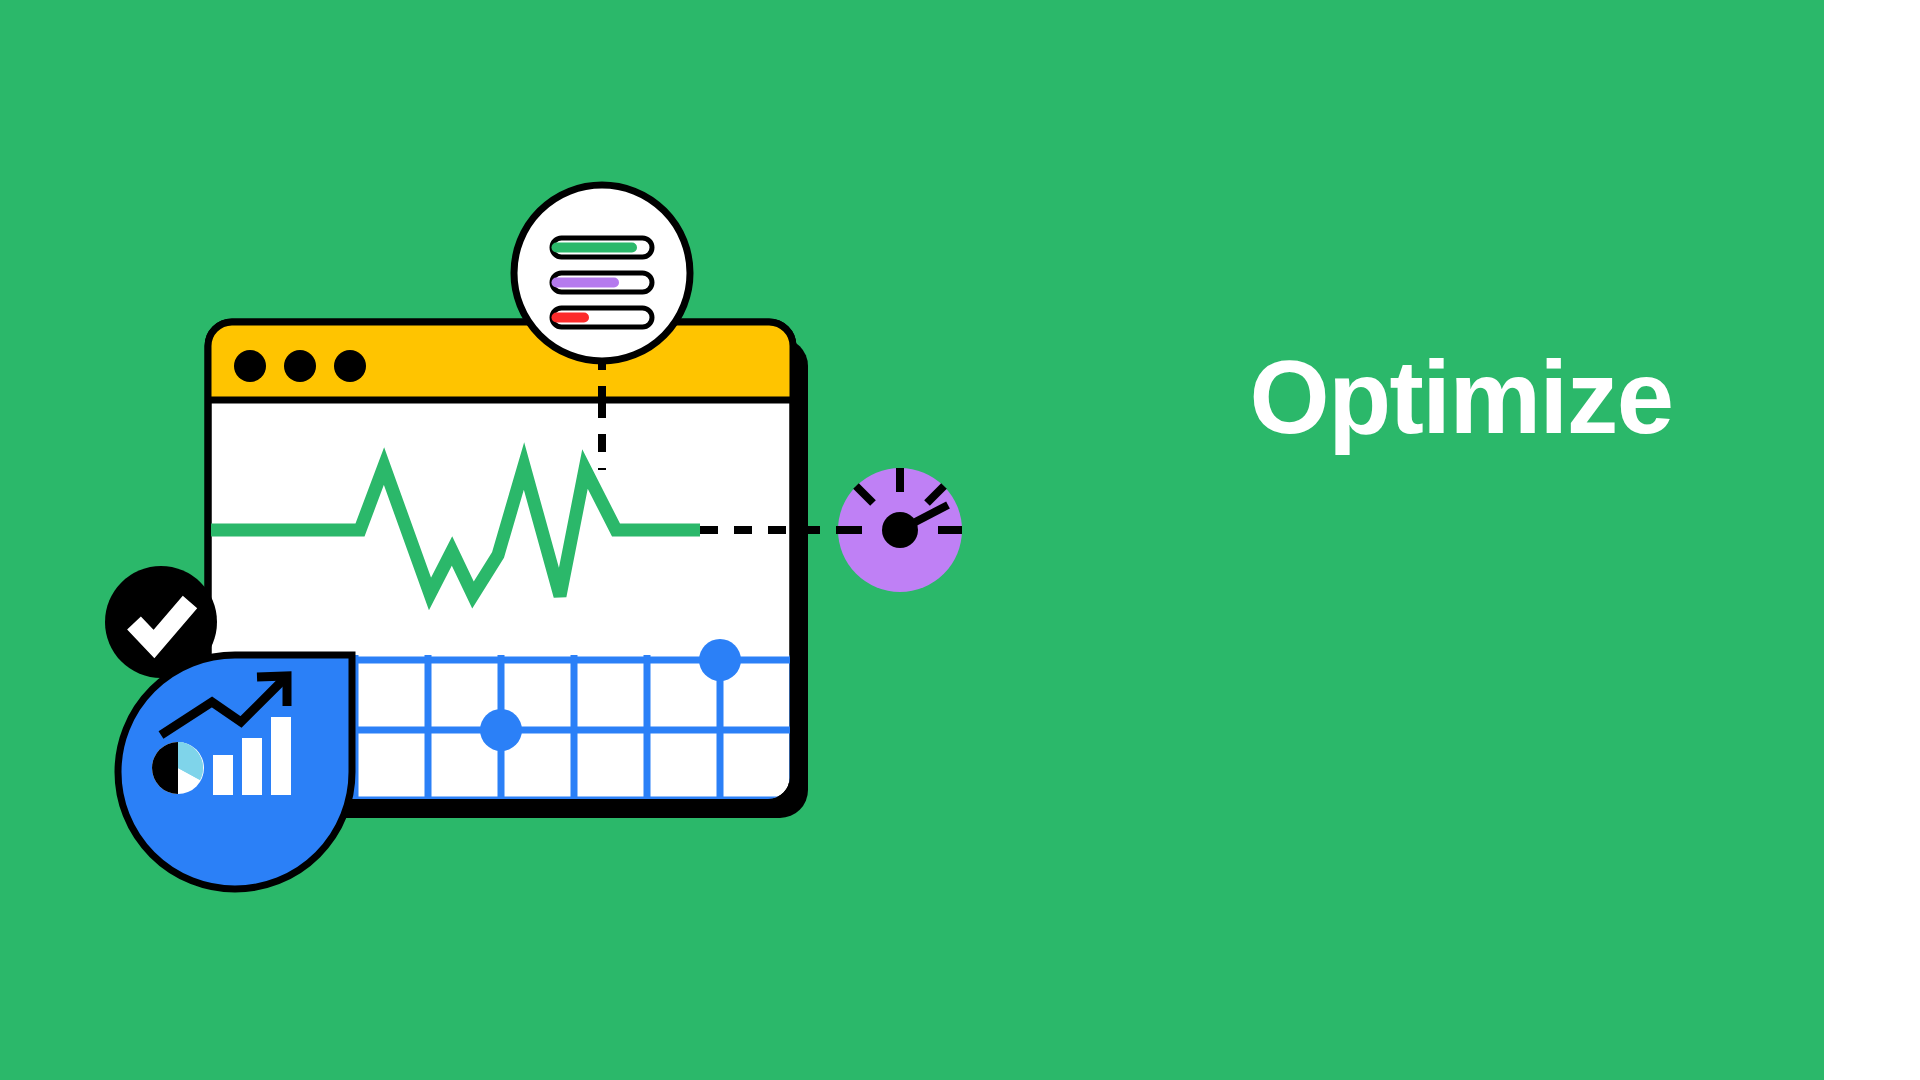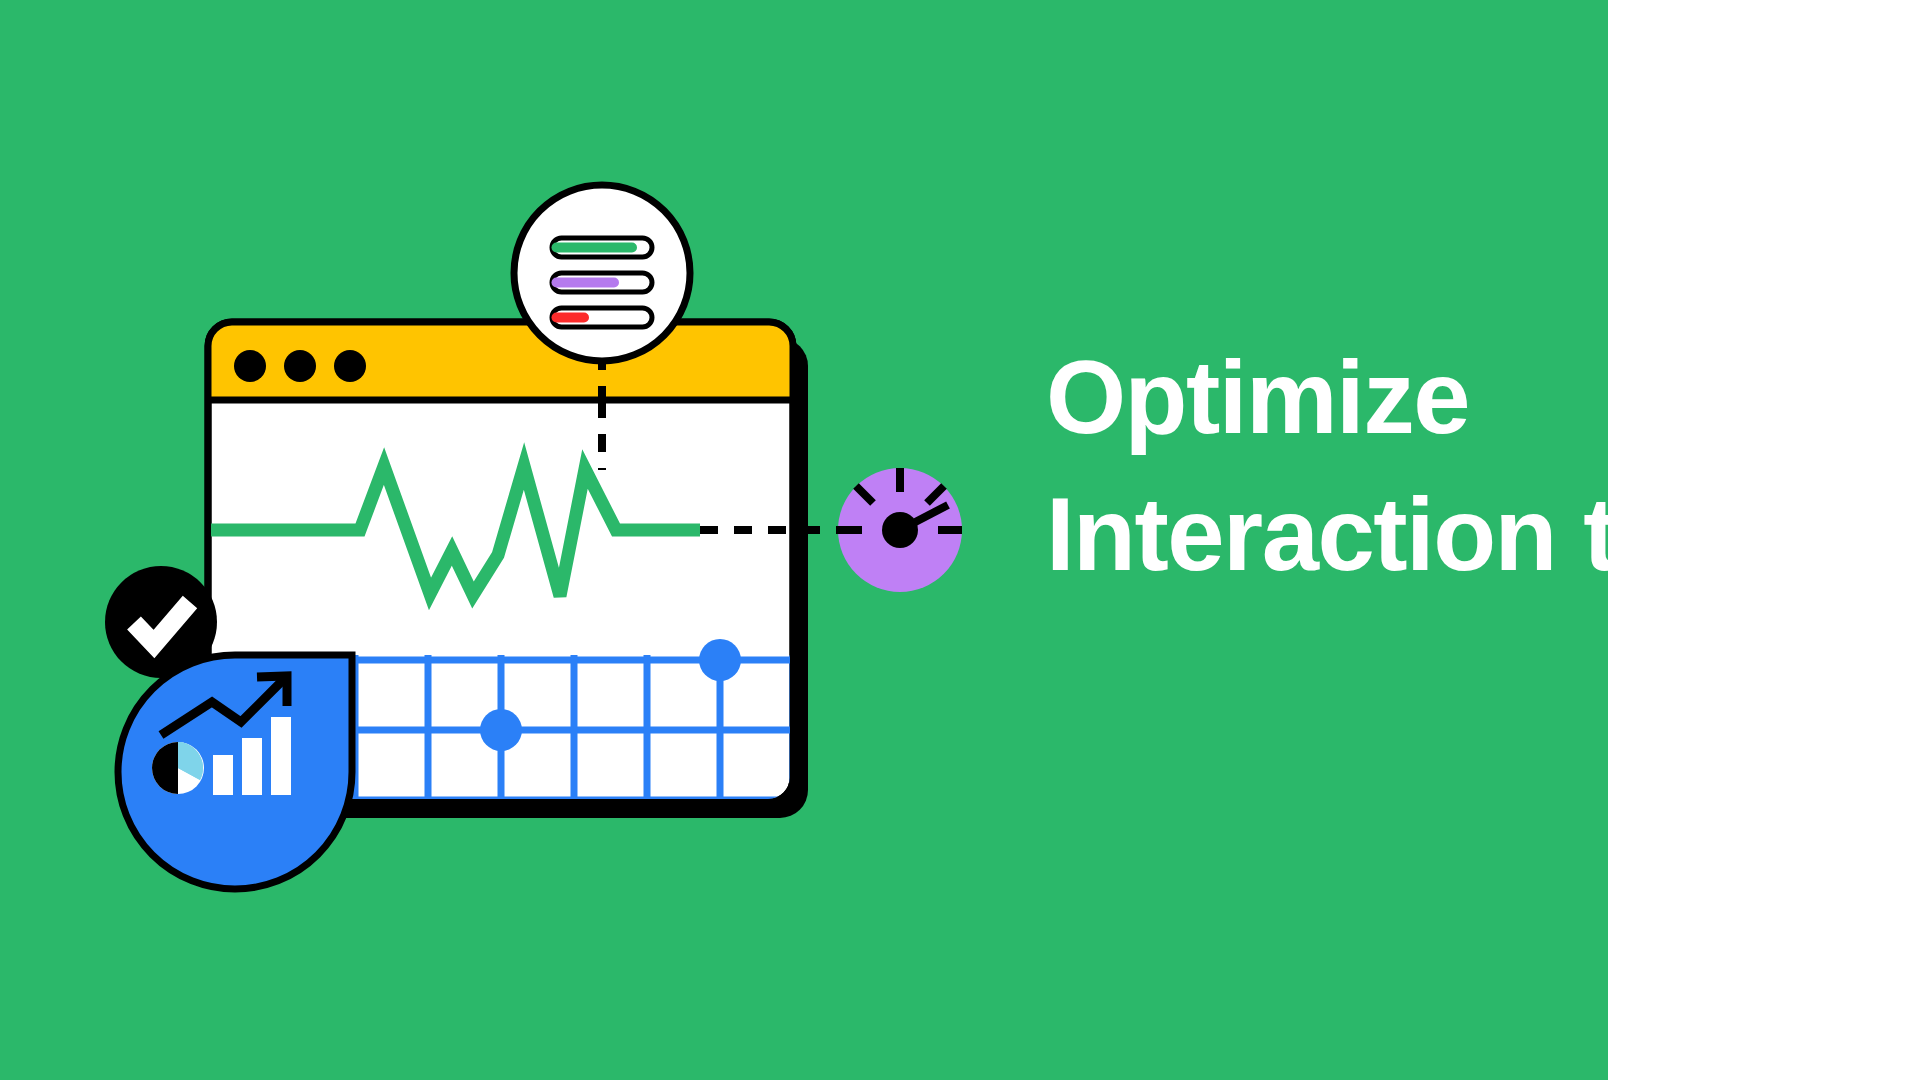--- a/index.html
+++ b/index.html
@@ -7,24 +7,25 @@
     padding: 0;
   }
   body {
     width: 1920px;
     height: 1080px;
     overflow: hidden;
     font-family: "Liberation Sans", sans-serif;
   }
   #hero {
     position: relative;
-    width: 1608px;
+    width: 1824px;
     height: 1080px;
     background: #2bb86a;
     display: block;
+    text-align: center;
   }
   #illustration {
     position: absolute;
     left: 0;
     top: 0;
     width: 1000px;
     height: 1080px;
   }
   #headline {
     position: absolute;
@@ -169,16 +170,15 @@
           <rect x="242" y="738" width="20" height="57" fill="#ffffff"></rect>
           <rect x="271" y="717" width="20" height="78" fill="#ffffff"></rect>
         </g>
       </g>
 
     </svg>
   </div>
 
   <h1 id="headline">
     <span class="hl-line">Optimize</span>
-    <span class="hl-line">Interaction to</span>
   </h1>
 
 </div>
 
 </body></html>

